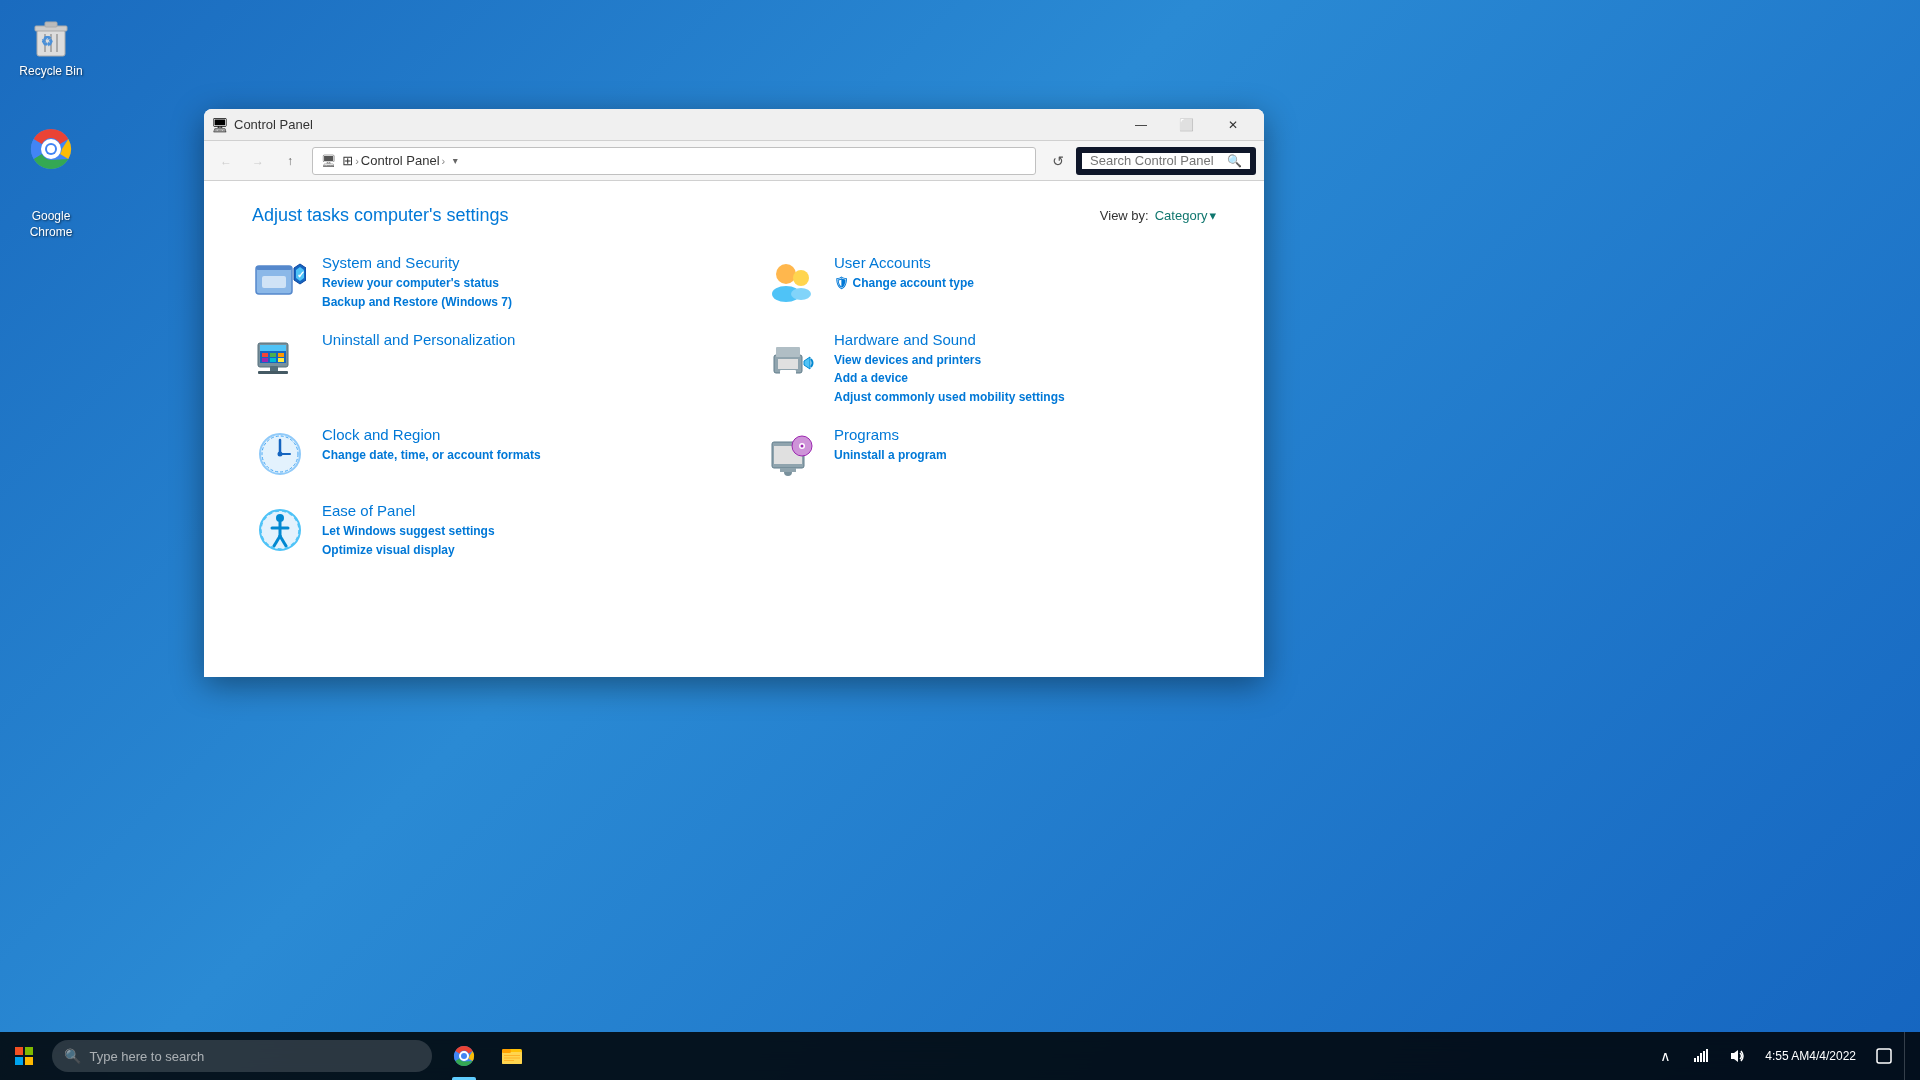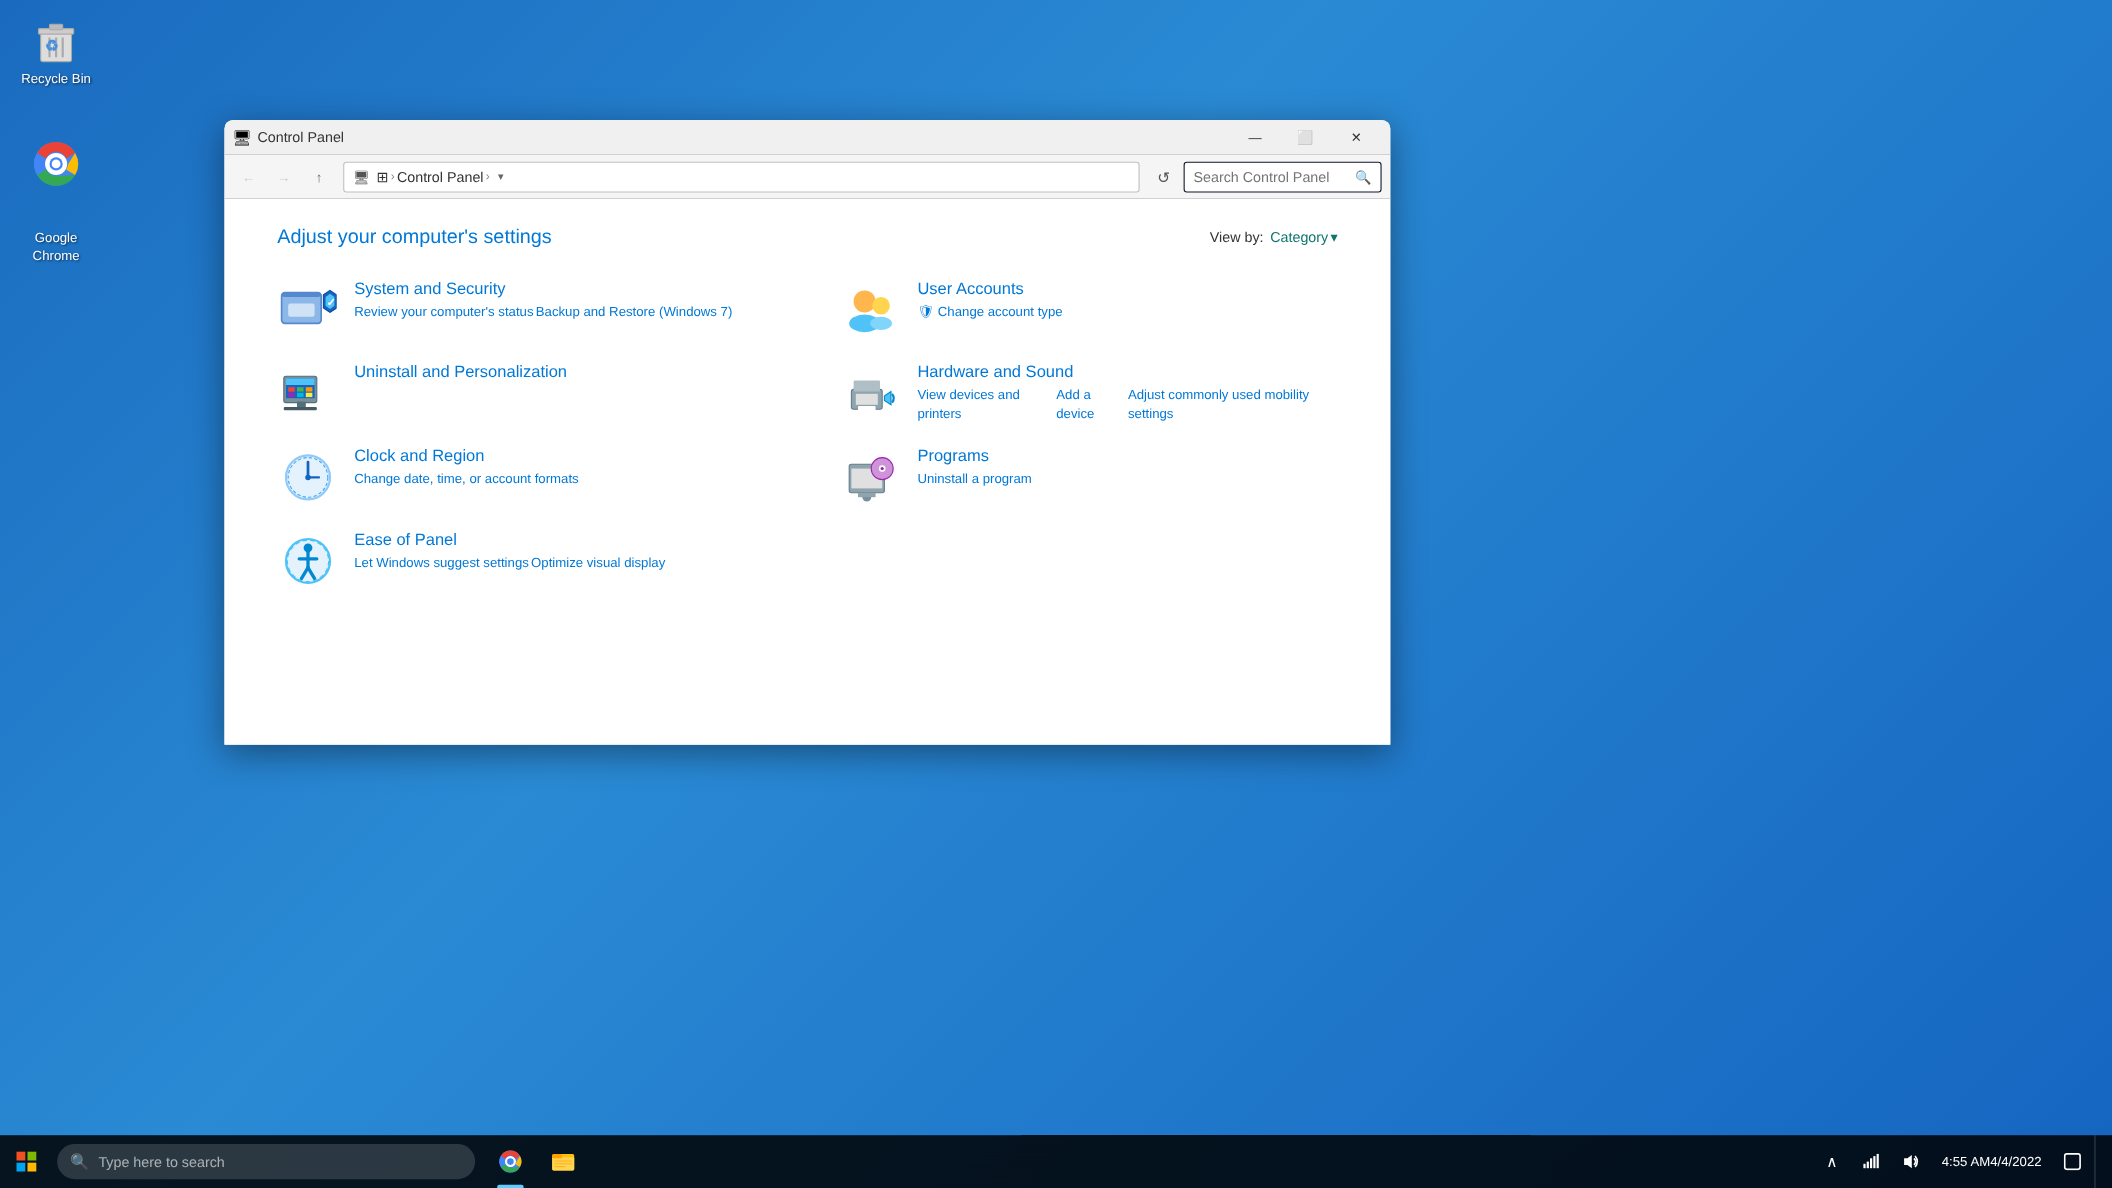--- a/index.html
+++ b/index.html
@@ -296,21 +296,21 @@
       font-size: 14px;
       border: none;
       background: transparent;
       border-radius: 3px;
     }
 
     .search-bar {
       width: 180px;
       height: 28px;
       background: white;
-      border: 1px solid #0f172a;
+      border: 6px solid #0f172a;
       border-radius: 3px;
       display: flex;
       align-items: center;
       padding: 0 8px;
     }
     .search-bar input {
       border: none;
       outline: none;
       font-size: 13px;
       width: 100%;
@@ -376,22 +376,23 @@
     }
     .category-text {}
     .category-name {
       font-size: 15px;
       color: #0078d7;
       cursor: pointer;
       margin-bottom: 4px;
     }
     .category-links {
       display: flex;
-      flex-direction: row;
+      flex-direction: column;
       gap: 2px;
+      font-weight: bold;
     }
     .category-link {
       font-size: 12px;
       color: #0078d7;
       cursor: pointer;
       line-height: 1.4;
     }
 
     
     .recycle-svg { width: 48px; height: 48px; }
@@ -469,21 +470,21 @@
       <button class="refresh-btn">↺</button>
 
       <div class="search-bar">
         <input type="text" placeholder="Search Control Panel" style="">
         <span class="search-bar-icon">🔍</span>
       </div>
     </div>
 
     <div class="window-content">
       <div class="content-header">
-        <h2 class="content-title">Adjust your computer's settings</h2>
+        <h2 class="content-title">Adjust tasks computer's settings</h2>
         <div class="view-by">
           <span>View by:</span>
           <span class="view-by-value">
             <span>Category</span>
             <span>▾</span>
           </span>
         </div>
       </div>
 
       <div class="categories-grid">

